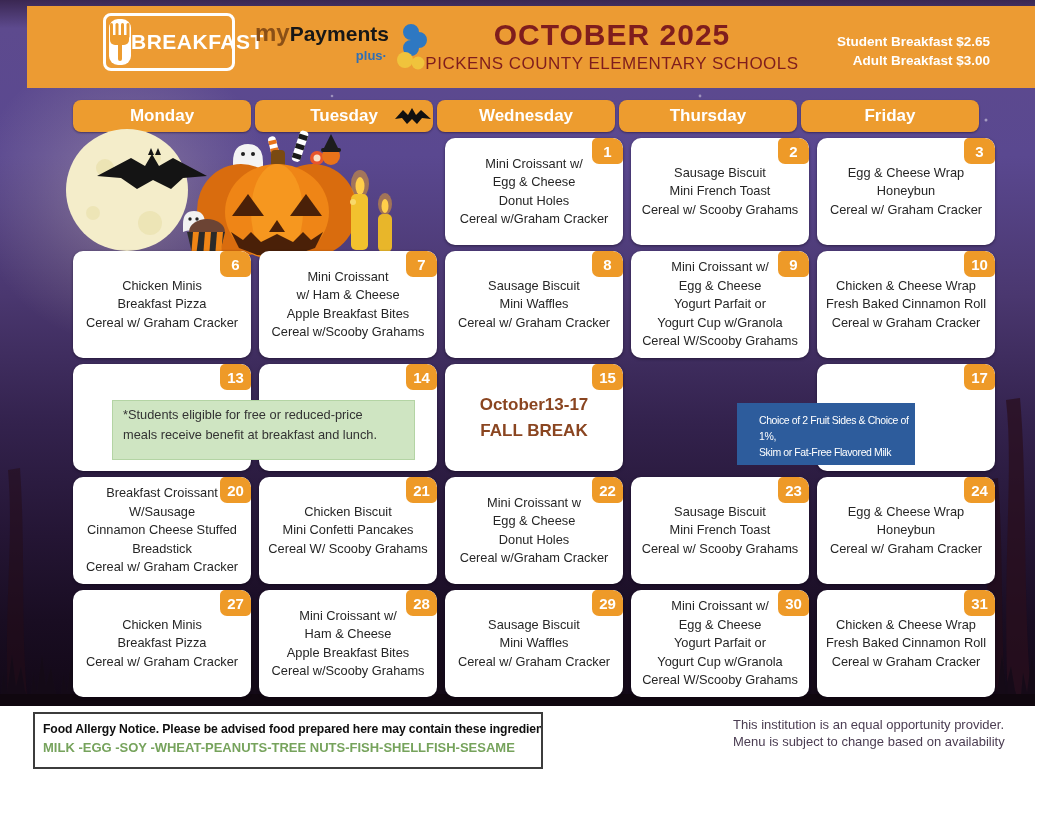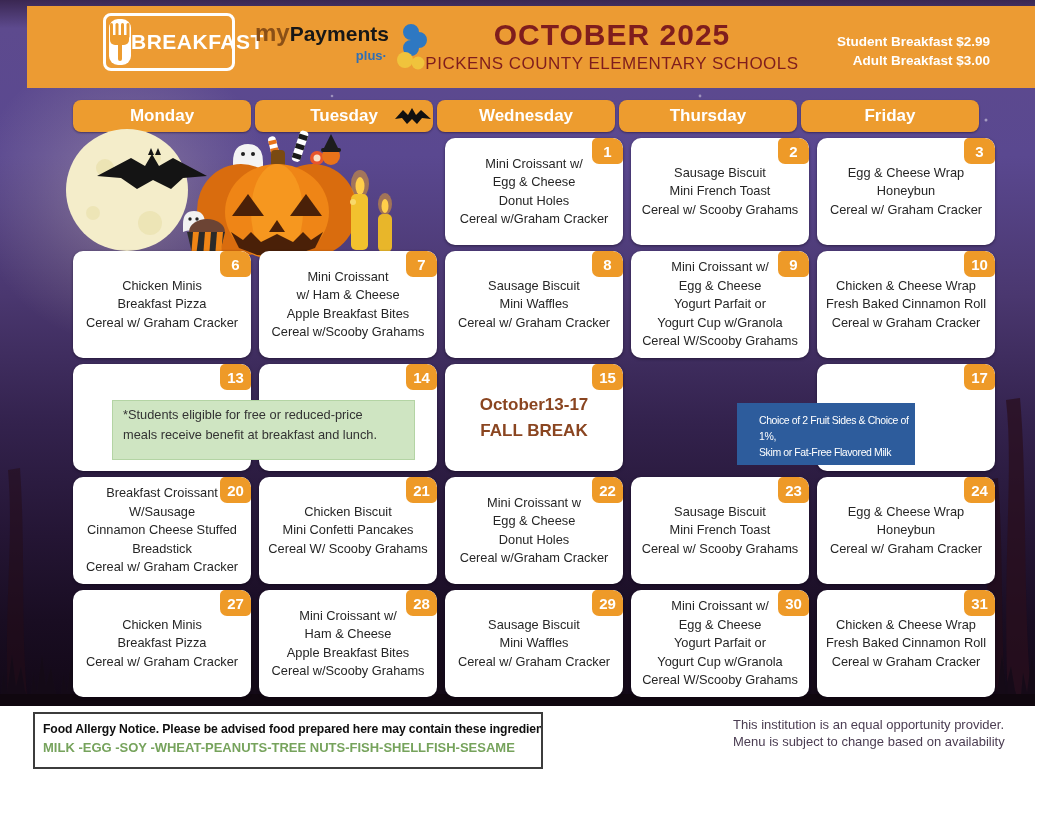--- a/index.html
+++ b/index.html
@@ -125,21 +125,21 @@
           <circle cx="27" cy="41" r="6.5" fill="#f0c33c"></circle>
         </svg>
       </div>
 
       <div class="title-block">
         <div class="title-main">OCTOBER 2025</div>
         <div class="title-sub">PICKENS COUNTY ELEMENTARY SCHOOLS</div>
       </div>
 
       <div class="prices">
-        <div>Student Breakfast $2.99</div>
+        <div>Student Breakfast $2.65</div>
         <div>Adult Breakfast $3.00</div>
       </div>
     </div>
 
     <div class="day-row">
       <div class="day-header">Monday</div>
       <div class="day-header">Tuesday</div>
       <div class="day-header">Wednesday</div>
       <div class="day-header">Thursday</div>
       <div class="day-header">Friday</div>

